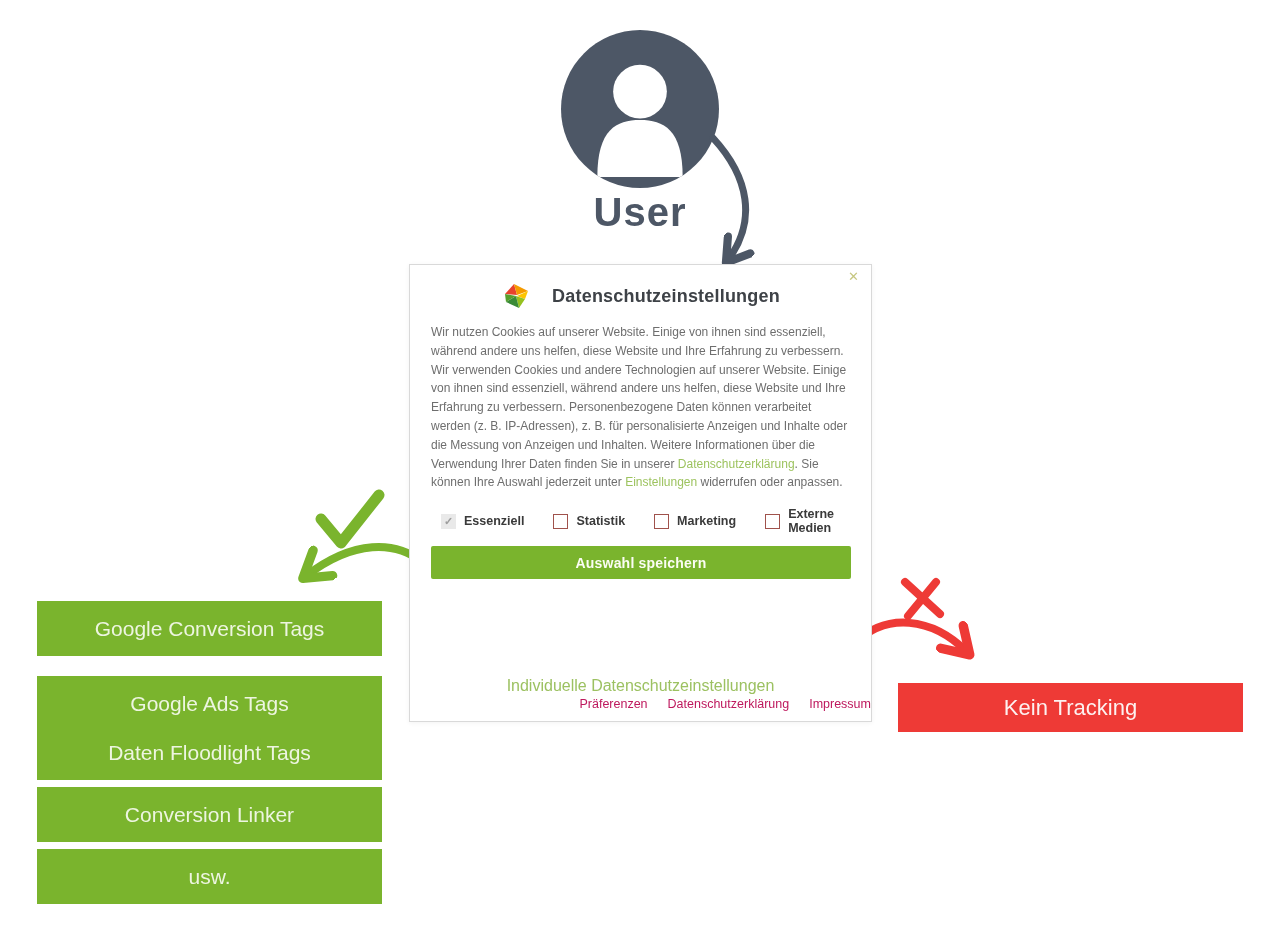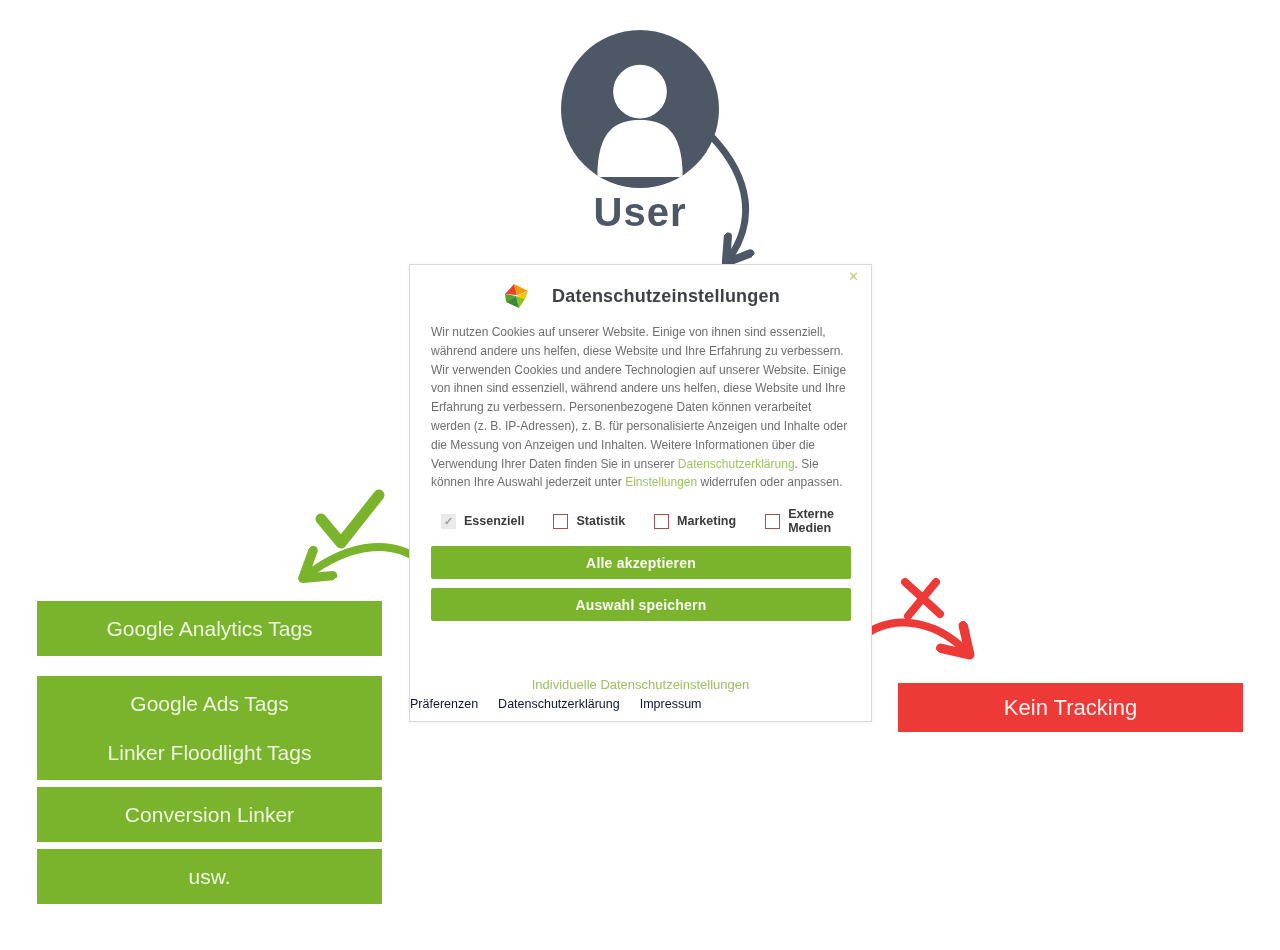--- a/index.html
+++ b/index.html
@@ -32,23 +32,23 @@
   .cb-item { display:flex; align-items:center; gap:8px; font-size:12.5px; font-weight:bold; color:#3a3a3a; }
   .cb-box { width:15px; height:15px; flex:0 0 auto; }
   .cb-checked { background:#e9e9e9; color:#9d9d9d; font-size:11px; line-height:15px; text-align:center; }
   .cb-empty { background:#fff; border:1.5px solid #a0524c; }
 
   .dialog-buttons { position:absolute; left:21px; top:281px; width:420px; }
   .btn { height:33px; margin-bottom:9px; background:#7ab42d; border-radius:2px;
          display:flex; align-items:center; justify-content:center;
          color:#fbfdf3; font-size:14px; font-weight:bold; letter-spacing:.2px; cursor:pointer; }
   .individual-link { position:absolute; left:0; right:0; top:412px; text-align:center;
-                     font-size:13px; color:#9cc161; cursor:pointer; }
+                     font-size:16px; color:#9cc161; cursor:pointer; }
   .footer-links { position:absolute; left:0; right:0; top:432px; display:flex;
-                  justify-content:flex-start; gap:20px; font-size:12.5px; color:#0f172a; }
+                  justify-content:flex-end; gap:20px; font-size:12.5px; color:#be185d; }
   .footer-links span { cursor:pointer; }
 
   
   .tag-box { position:absolute; left:37px; width:345px; height:55px; background:#7ab42d;
              display:flex; align-items:center; justify-content:center;
              font-size:21px; color:#edf5e0; }
   .t0{top:601px} .t1{top:676px} .t2{top:725px} .t3{top:787px} .t4{top:849px}
 
   
   .no-tracking { position:absolute; left:898px; top:683px; width:345px; height:49px;
@@ -131,34 +131,33 @@
         <span class="cb-box cb-empty"></span>
         <span>Marketing</span>
       </label>
       <label class="cb-item">
         <span class="cb-box cb-empty"></span>
         <span>Externe Medien</span>
       </label>
     </div>
 
     <div class="dialog-buttons">
-      <div class="btn">Alle akzeptieren</div>
       <div class="btn">Auswahl speichern</div>
     </div>
 
     <div class="individual-link">Individuelle Datenschutzeinstellungen</div>
 
     <div class="footer-links">
       <span>Präferenzen</span>
       <span>Datenschutzerklärung</span>
       <span>Impressum</span>
     </div>
   </div>
 
-  <div class="tag-box t0">Google Analytics Tags</div>
+  <div class="tag-box t0">Google Conversion Tags</div>
   <div class="tag-box t1">Google Ads Tags</div>
-  <div class="tag-box t2">Linker Floodlight Tags</div>
+  <div class="tag-box t2">Daten Floodlight Tags</div>
   <div class="tag-box t4">usw.</div>
   <div class="tag-box t3">Conversion Linker</div>
 
   <div class="no-tracking">Kein Tracking</div>
 
 </div>
 
 </body></html>

